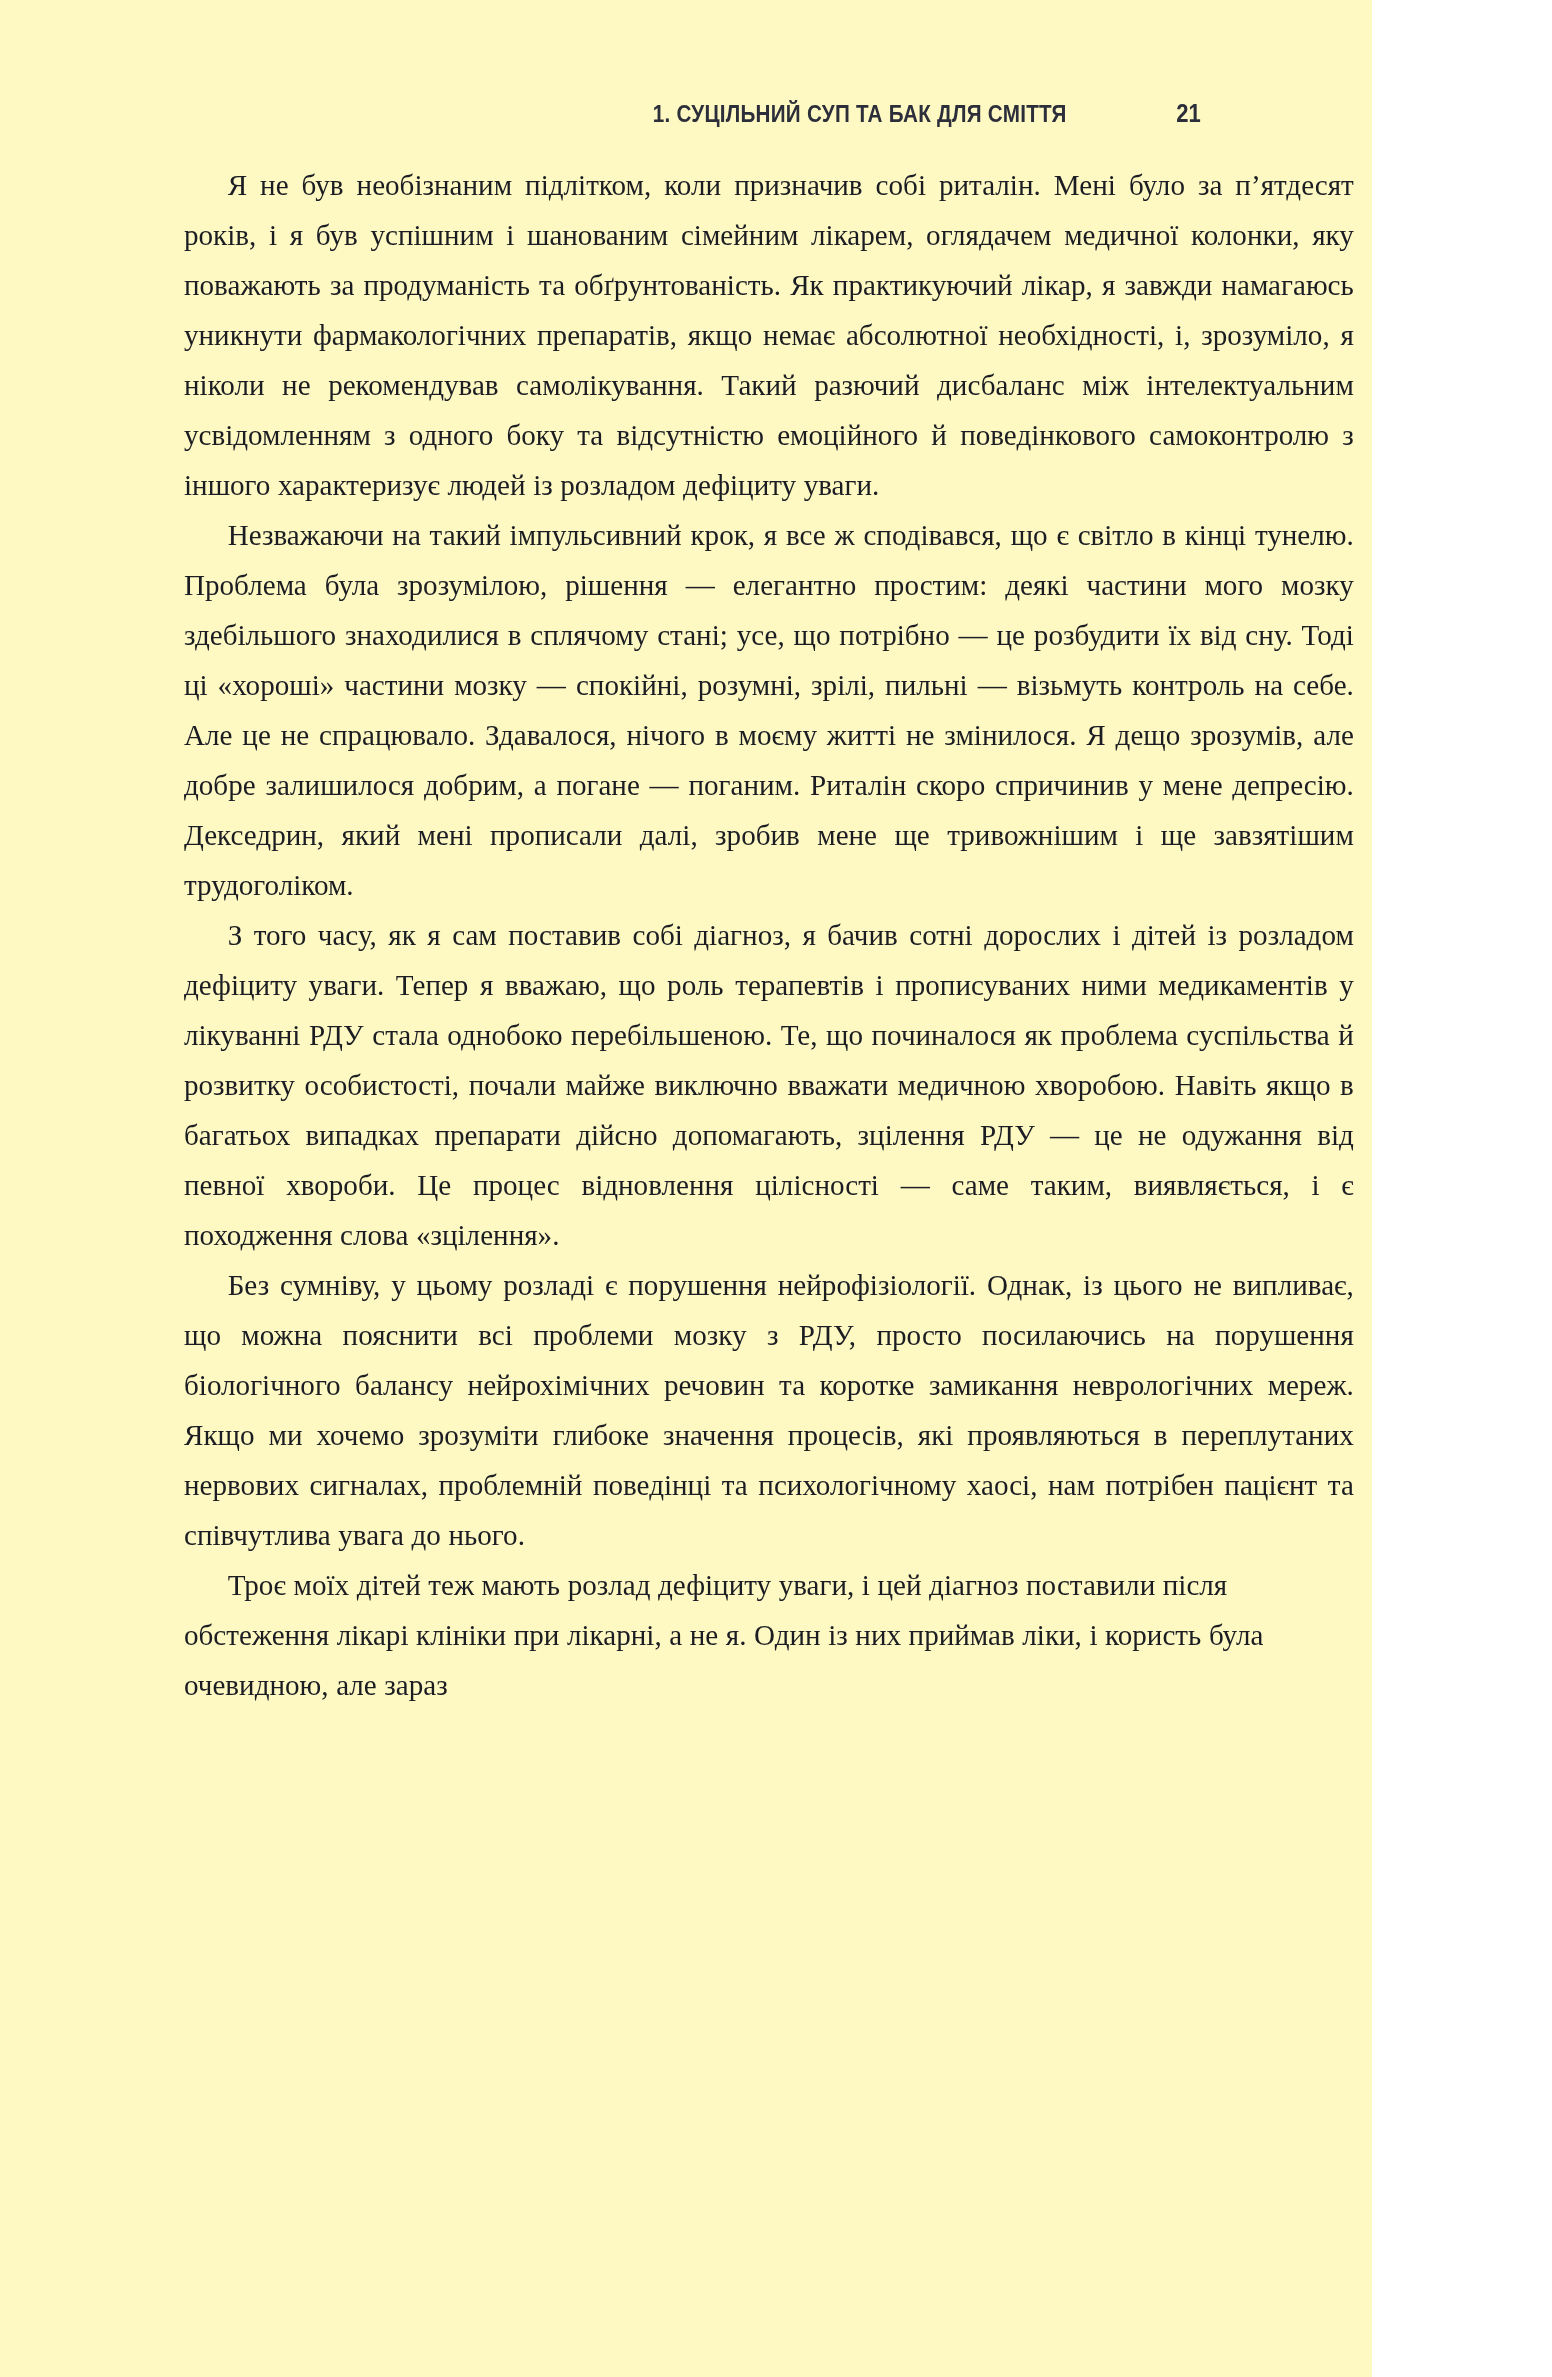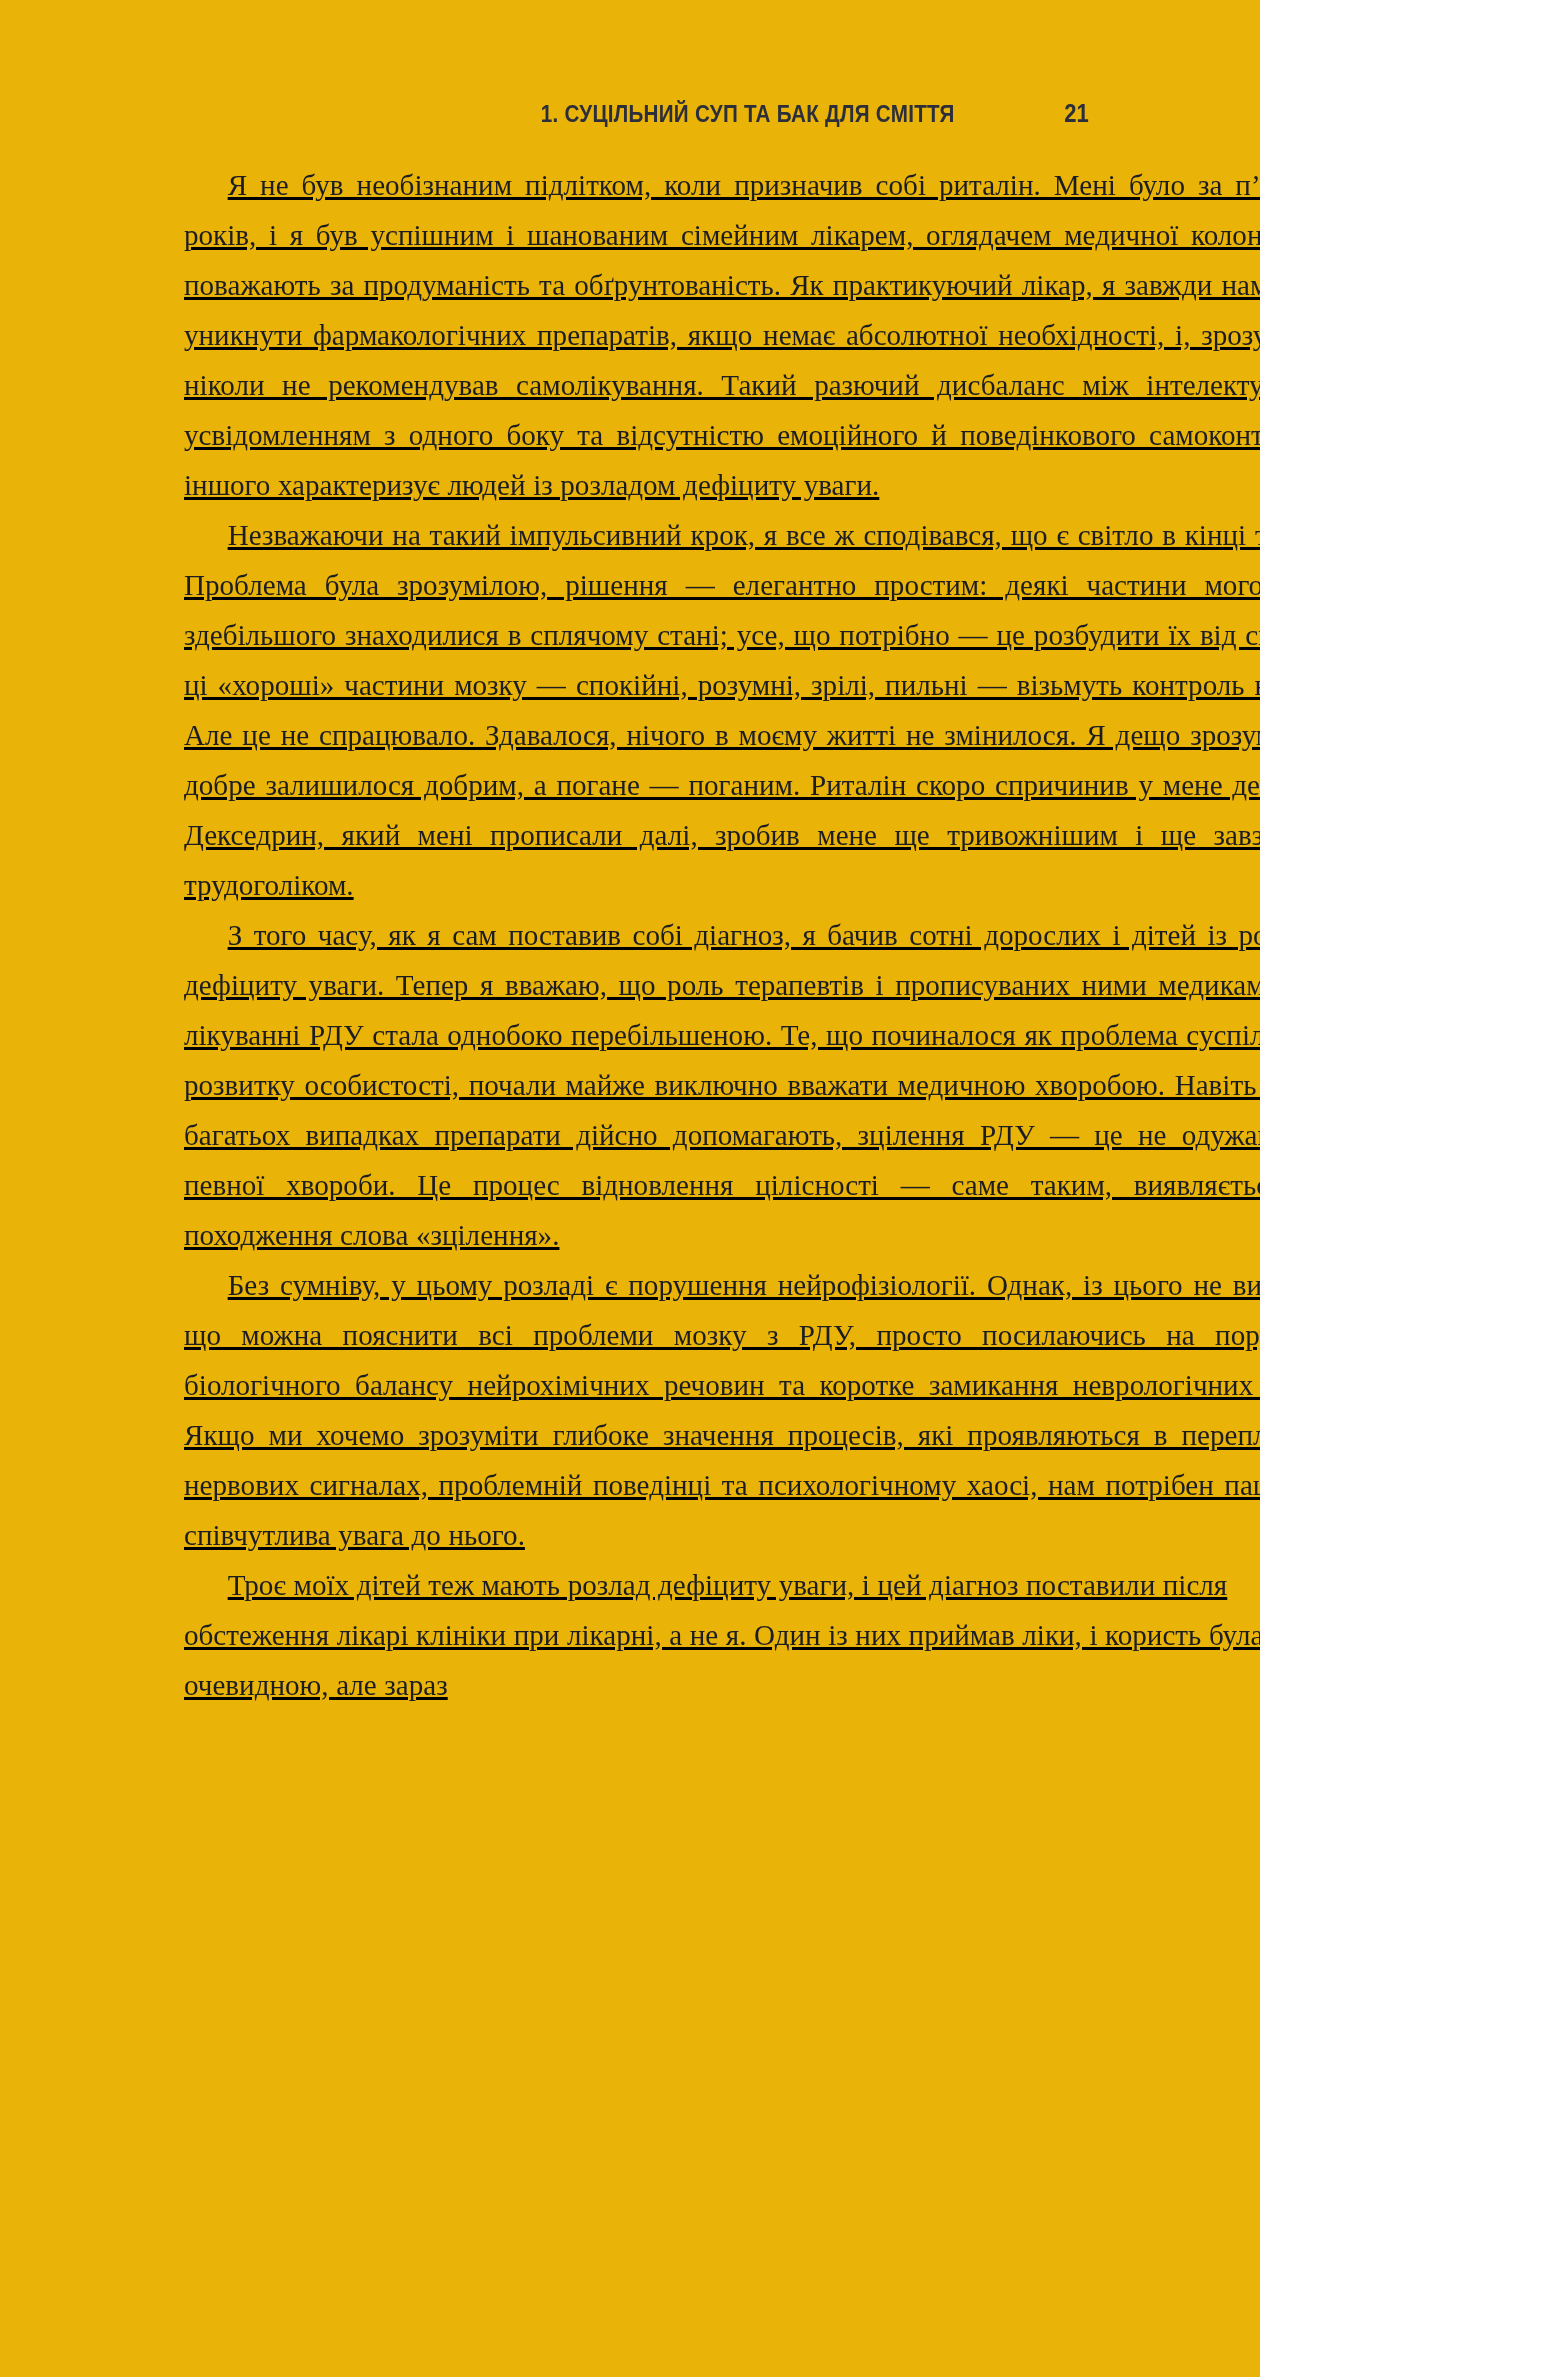--- a/index.html
+++ b/index.html
@@ -4,23 +4,23 @@
 <title>Book page</title>
 <style>
   html, body {
     margin: 0;
     padding: 0;
     background: #ffffff;
   }
 
   .page {
     position: relative;
-    width: 1260px;
+    width: 1372px;
     height: 2377px;
-    background: #eab308;
+    background: #fef9c3;
     overflow: hidden;
     box-sizing: border-box;
   }
 
   
   .running-head {
     position: absolute;
     left: 184px;
     right: 162px;
     top: 99px;
@@ -59,21 +59,20 @@
     min-width: 36px;
     text-align: left;
   }
 
   
   .text-column {
     position: absolute;
     left: 184px;
     top: 160px;
     width: 1206px;
-    text-decoration: underline;
   }
 
   .body-paragraph {
     font-family: "Liberation Serif", "DejaVu Serif", serif;
     font-size: 30px;
     line-height: 50px;
     color: #1b1d23;
     text-align: justify;
     text-justify: inter-word;
     margin: 0;

